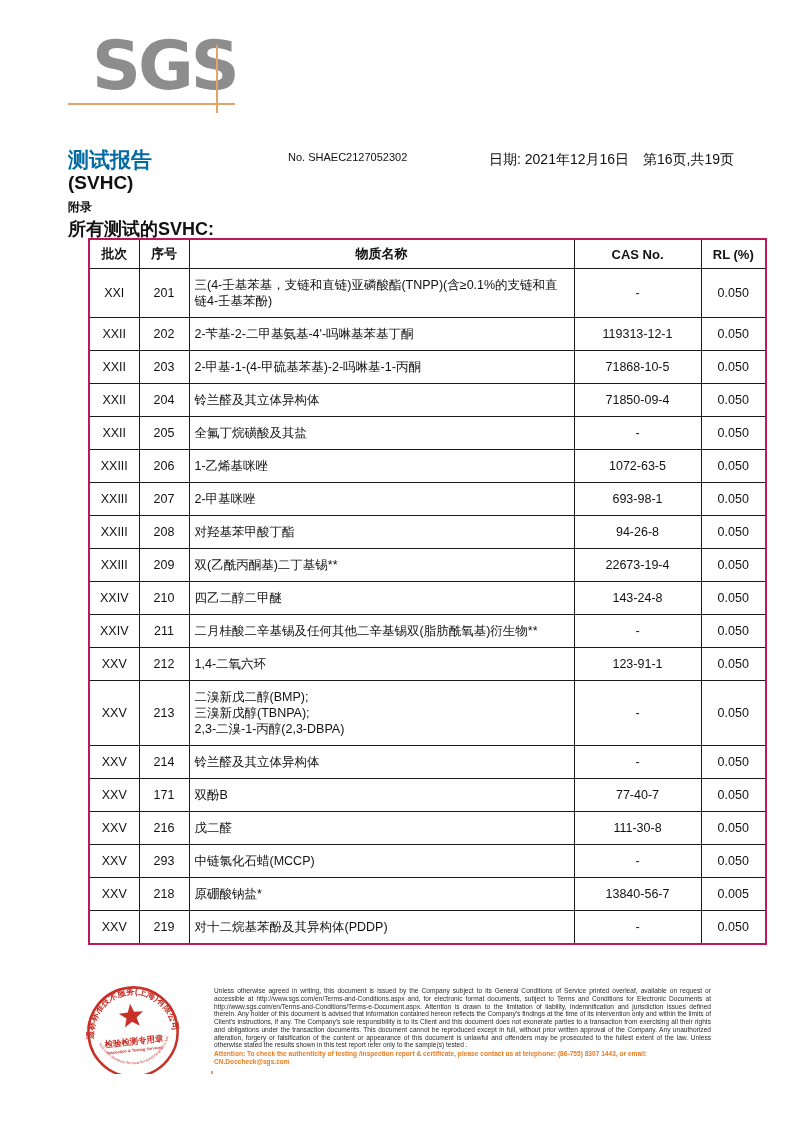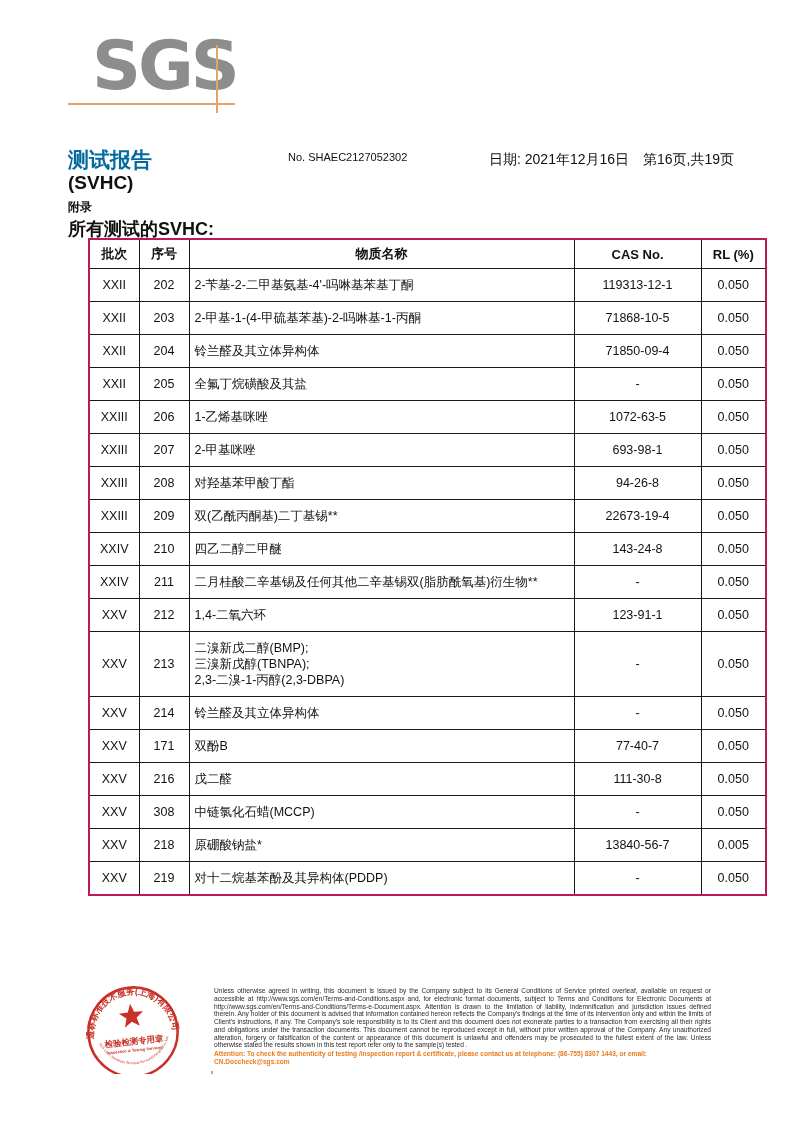--- a/index.html
+++ b/index.html
@@ -84,20 +84,27 @@
     <thead>
       <tr>
         <th>批次</th>
         <th>序号</th>
         <th>物质名称</th>
         <th>CAS No.</th>
         <th>RL (%)</th>
       </tr>
     </thead>
     <tbody id="table-body">
+    <tr>
+      <td class="c-batch">XXI</td>
+      <td class="c-no">201</td>
+      <td class="c-name">三(4-壬基苯基，支链和直链)亚磷酸酯(TNPP)(含≥0.1%的支链和直链4-壬基苯酚)</td>
+      <td class="c-cas">-</td>
+      <td class="c-rl">0.050</td>
+    </tr>
 
     <tr>
       <td class="c-batch">XXII</td>
       <td class="c-no">202</td>
       <td class="c-name">2-苄基-2-二甲基氨基-4'-吗啉基苯基丁酮</td>
       <td class="c-cas">119313-12-1</td>
       <td class="c-rl">0.050</td>
     </tr>
 
     <tr>
@@ -209,21 +216,21 @@
     <tr>
       <td class="c-batch">XXV</td>
       <td class="c-no">216</td>
       <td class="c-name">戊二醛</td>
       <td class="c-cas">111-30-8</td>
       <td class="c-rl">0.050</td>
     </tr>
 
     <tr>
       <td class="c-batch">XXV</td>
-      <td class="c-no">308</td>
+      <td class="c-no">293</td>
       <td class="c-name">中链氯化石蜡(MCCP)</td>
       <td class="c-cas">-</td>
       <td class="c-rl">0.050</td>
     </tr>
 
     <tr>
       <td class="c-batch">XXV</td>
       <td class="c-no">218</td>
       <td class="c-name">原硼酸钠盐*</td>
       <td class="c-cas">13840-56-7</td>

